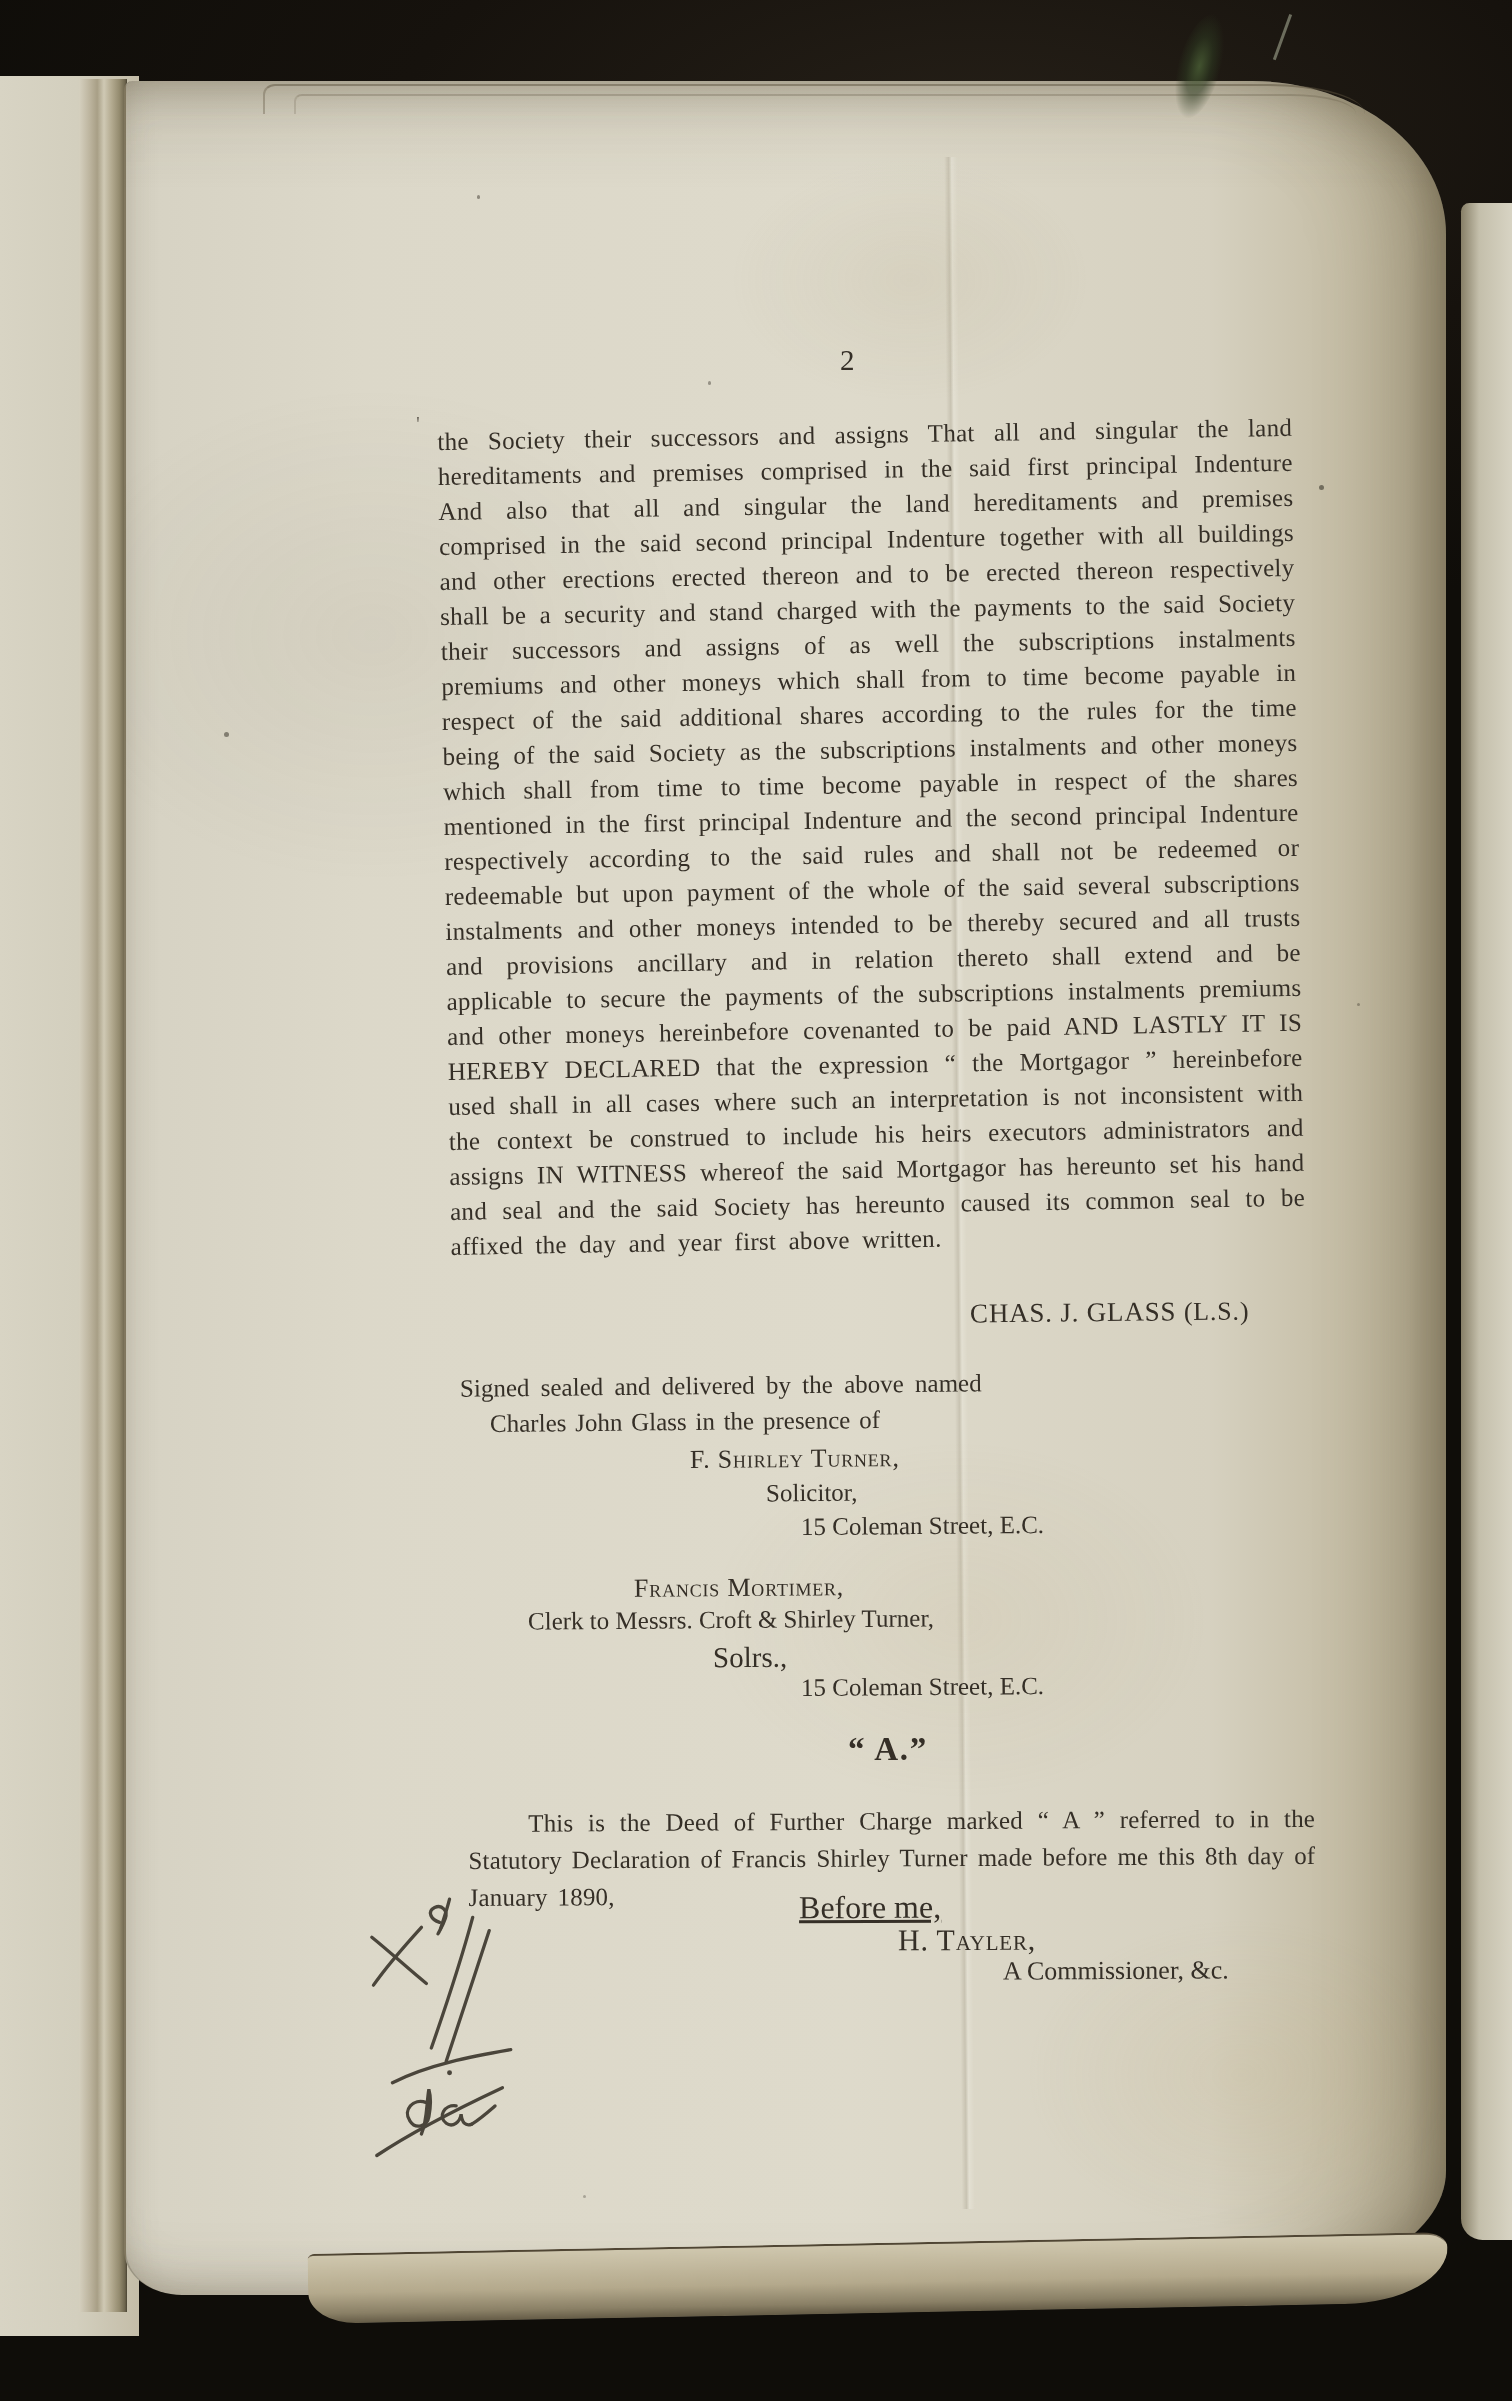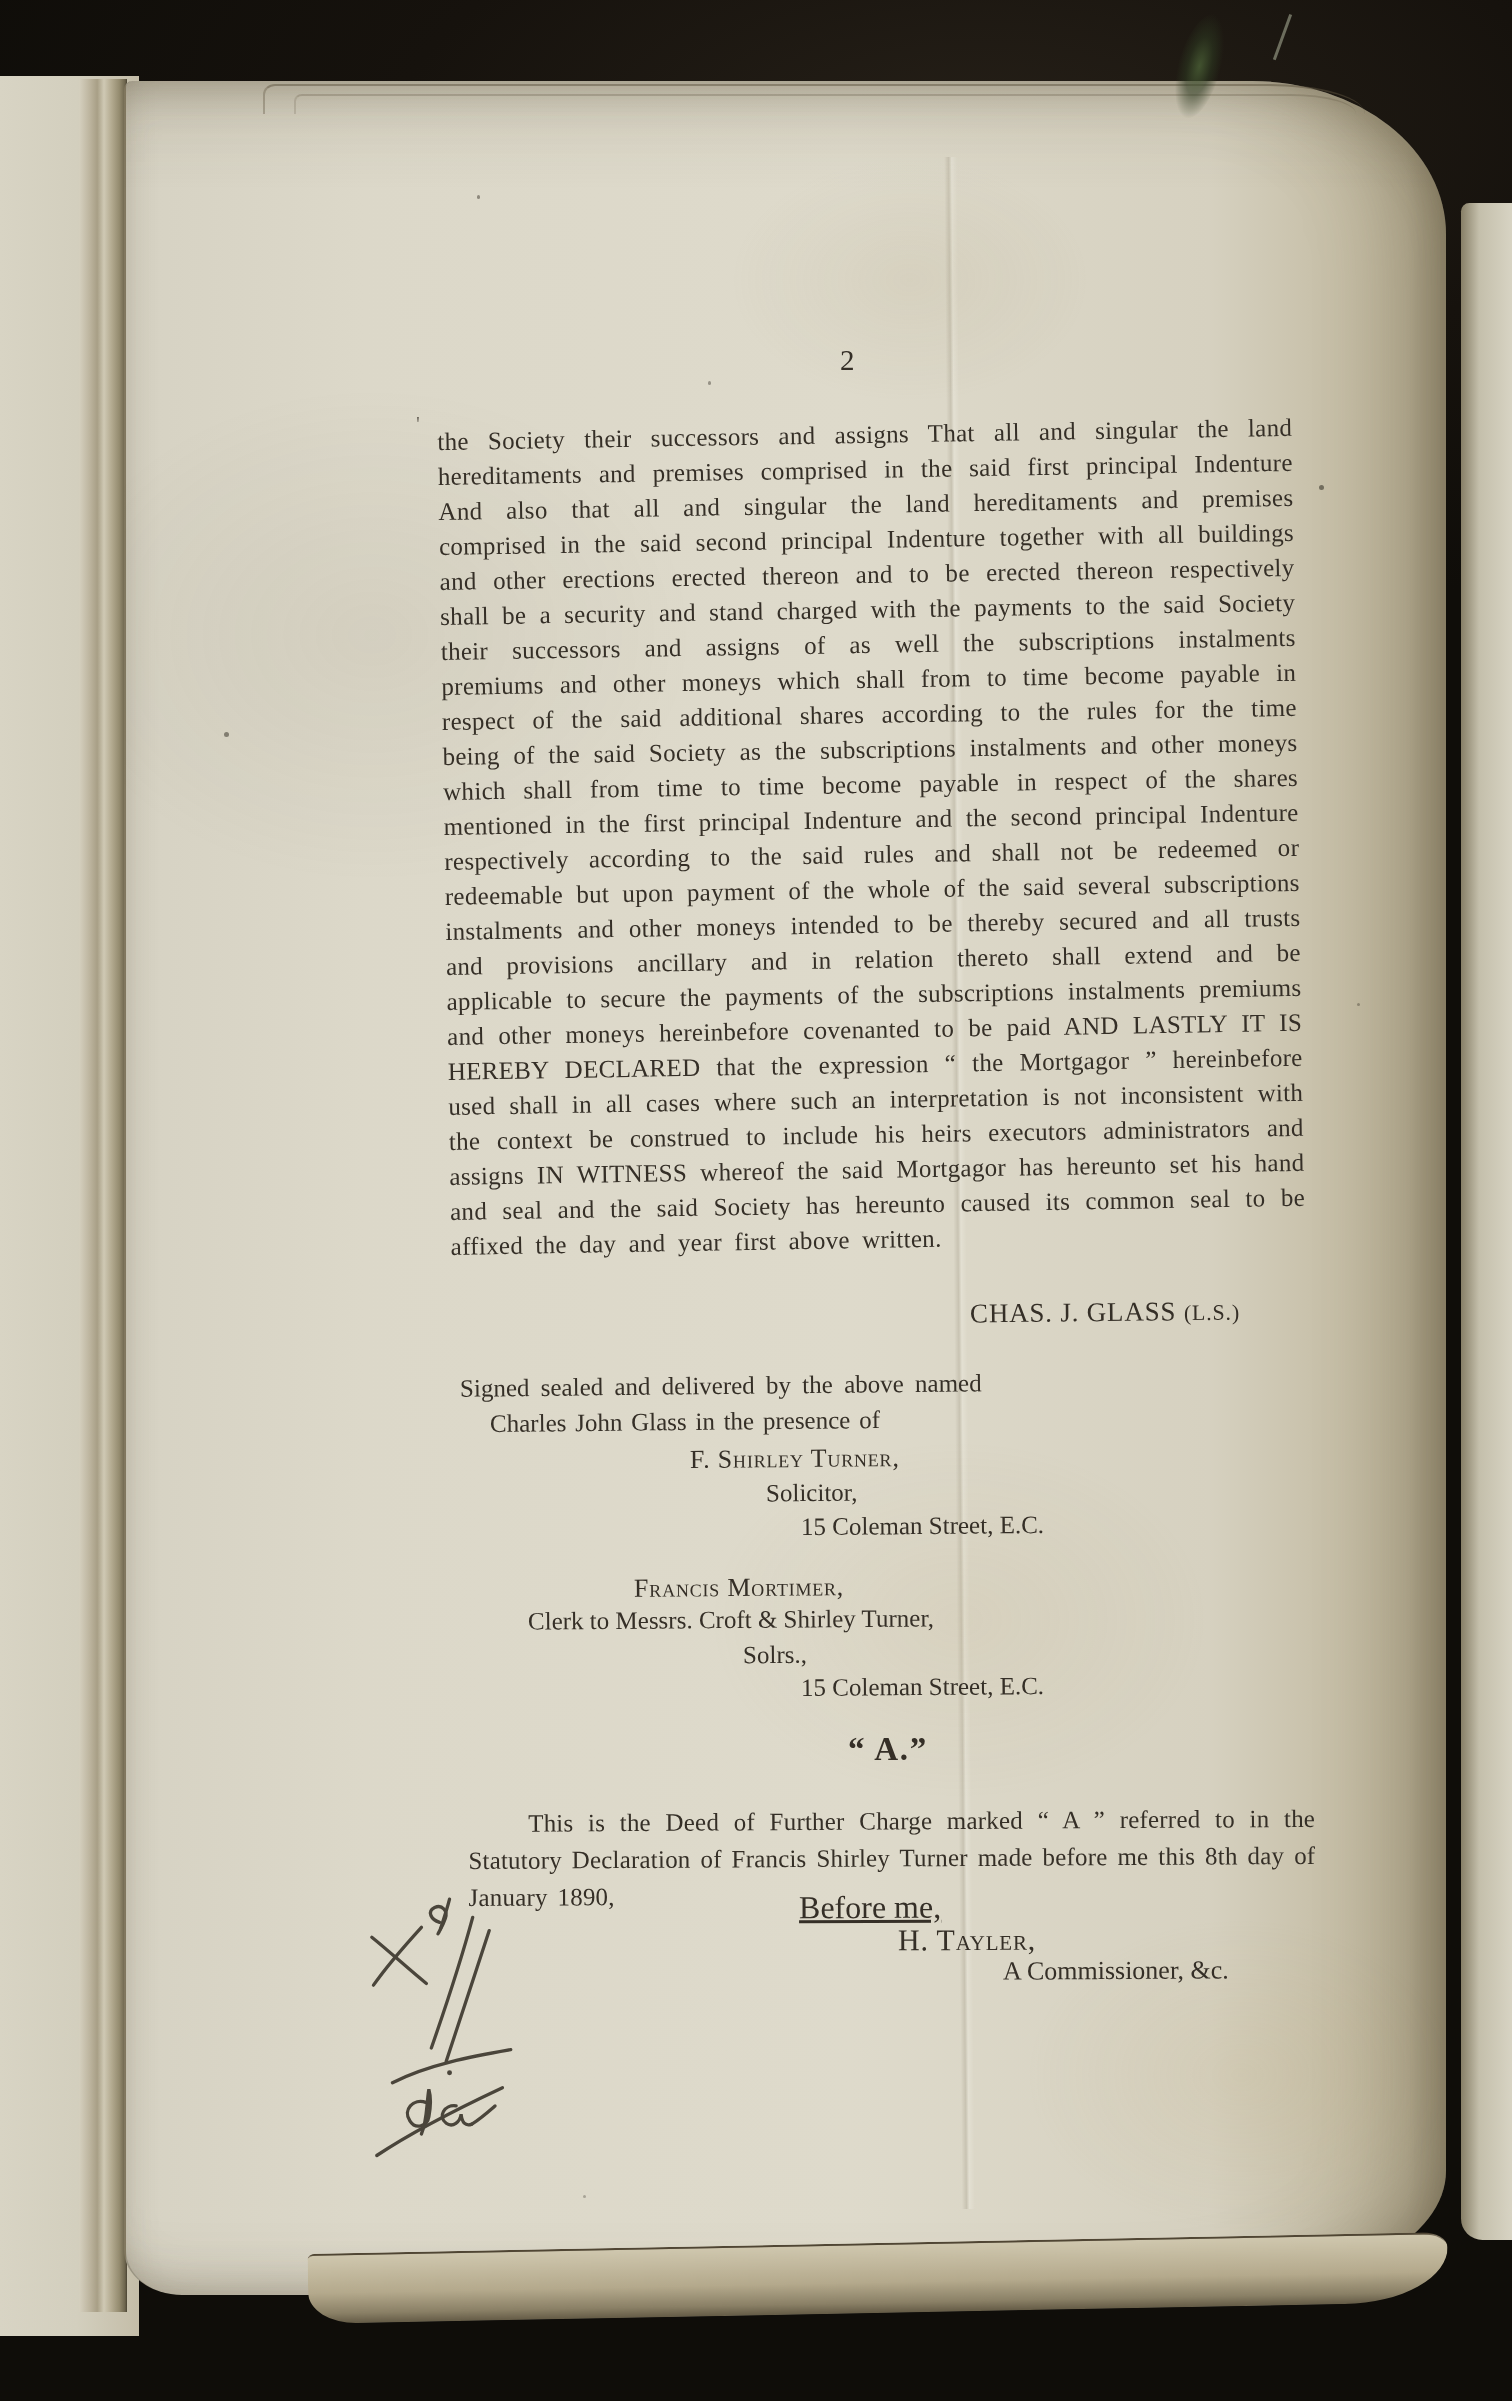--- a/index.html
+++ b/index.html
@@ -73,21 +73,21 @@
     font-size:25px;line-height:35px;text-align:justify;
     word-spacing:5.8px;letter-spacing:0.3px;white-space:normal;
     transform:rotate(-0.95deg);transform-origin:0 0;
   }
   .decl-par{
     left:468px;top:1780px;width:847px;
     font-size:25px;line-height:37px;text-align:justify;text-indent:60px;
     word-spacing:3.3px;letter-spacing:0.2px;white-space:normal;
     transform:rotate(-0.35deg);transform-origin:0 0;
   }
-  .seal{font-size:22px;letter-spacing:0.8px;}
+  .seal{font-size:26px;letter-spacing:0.8px;}
 </style>
 </head>
 <body>
 
 <div id="stage">
 
   <div class="abs under-left"></div>
   <div class="abs edge-stack"></div>
   <div class="abs page"></div>
   <div class="abs corner-line" style="left:263px;top:84px;width:1100px;height:28px;"></div>
@@ -119,21 +119,21 @@
 
   <div class="txt" style="left:460px;top:1372px;font-size:25px;word-spacing:5px;transform:rotate(-0.6deg);">Signed sealed and delivered by the above named</div>
   <div class="txt" style="left:490px;top:1408px;font-size:25px;word-spacing:2.5px;transform:rotate(-0.6deg);">Charles John Glass in the presence of</div>
 
   <div class="txt sc" style="left:690px;top:1444px;font-size:26px;letter-spacing:0.8px;transform:rotate(-0.5deg);">F. Shirley Turner,</div>
   <div class="txt" style="left:766px;top:1479px;font-size:25px;transform:rotate(-0.5deg);">Solicitor,</div>
   <div class="txt" style="left:801px;top:1512px;font-size:25px;transform:rotate(-0.5deg);">15 Coleman Street, E.C.</div>
 
   <div class="txt sc" style="left:634px;top:1573px;font-size:26px;letter-spacing:0.8px;transform:rotate(-0.45deg);">Francis Mortimer,</div>
   <div class="txt" style="left:528px;top:1606px;font-size:25px;transform:rotate(-0.45deg);">Clerk to Messrs. Croft &amp; Shirley Turner,</div>
-  <div class="txt" style="left:743px;top:1641px;font-size:25px;transform:rotate(-0.45deg);">Solrs.,</div>
+  <div class="txt" style="left:713px;top:1641px;font-size:29px;transform:rotate(-0.45deg);">Solrs.,</div>
   <div class="txt" style="left:801px;top:1673px;font-size:25px;transform:rotate(-0.45deg);">15 Coleman Street, E.C.</div>
 
   <div class="txt" style="left:830px;top:1731px;width:116px;text-align:center;font-size:33px;font-weight:bold;letter-spacing:1.7px;">“ A.”</div>
 
   <p class="txt decl-par">This is the Deed of Further Charge marked “ A ” referred to in the Statutory Declaration of Francis Shirley Turner made before me this 8th day of January 1890,</p>
 
   <div class="txt" style="left:799px;top:1889px;font-size:32px;transform:rotate(-0.3deg);text-decoration:underline;">Before me,</div>
   <div class="txt sc" style="left:898px;top:1923px;font-size:30px;letter-spacing:0.8px;transform:rotate(-0.3deg);">H. Tayler,</div>
   <div class="txt" style="left:1003px;top:1956px;font-size:26px;transform:rotate(-0.3deg);">A Commissioner, &amp;c.</div>
 

